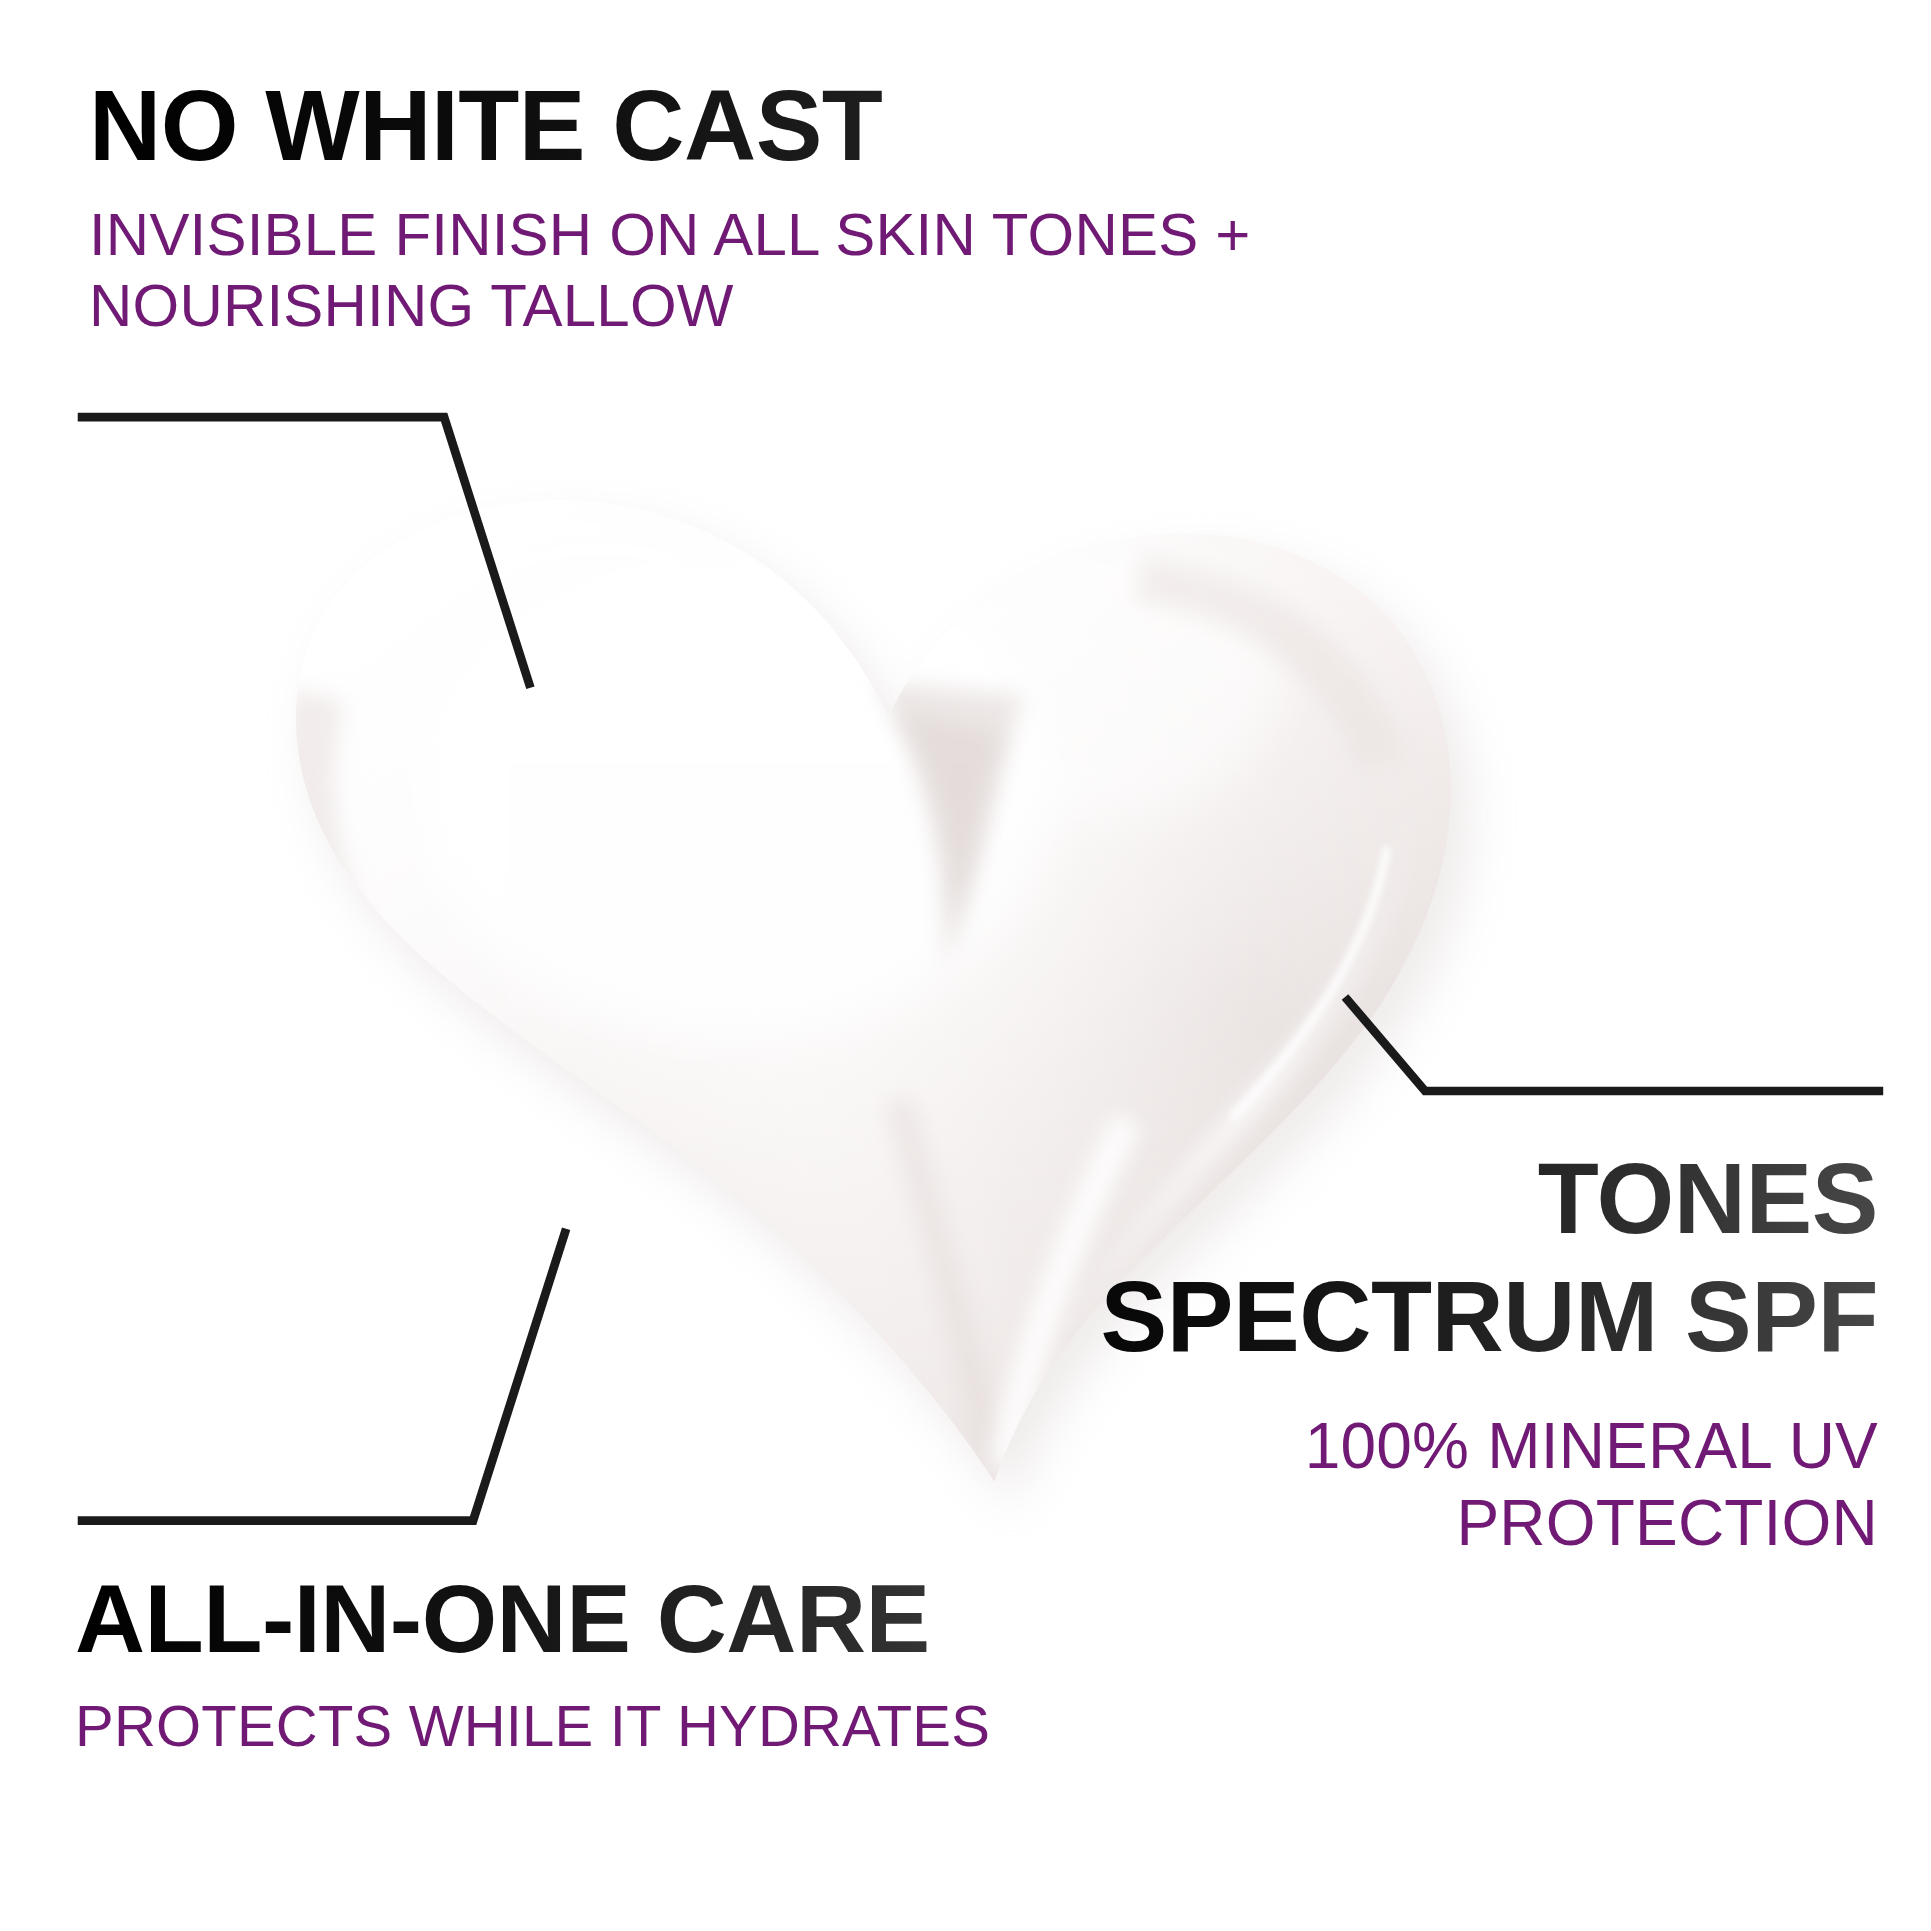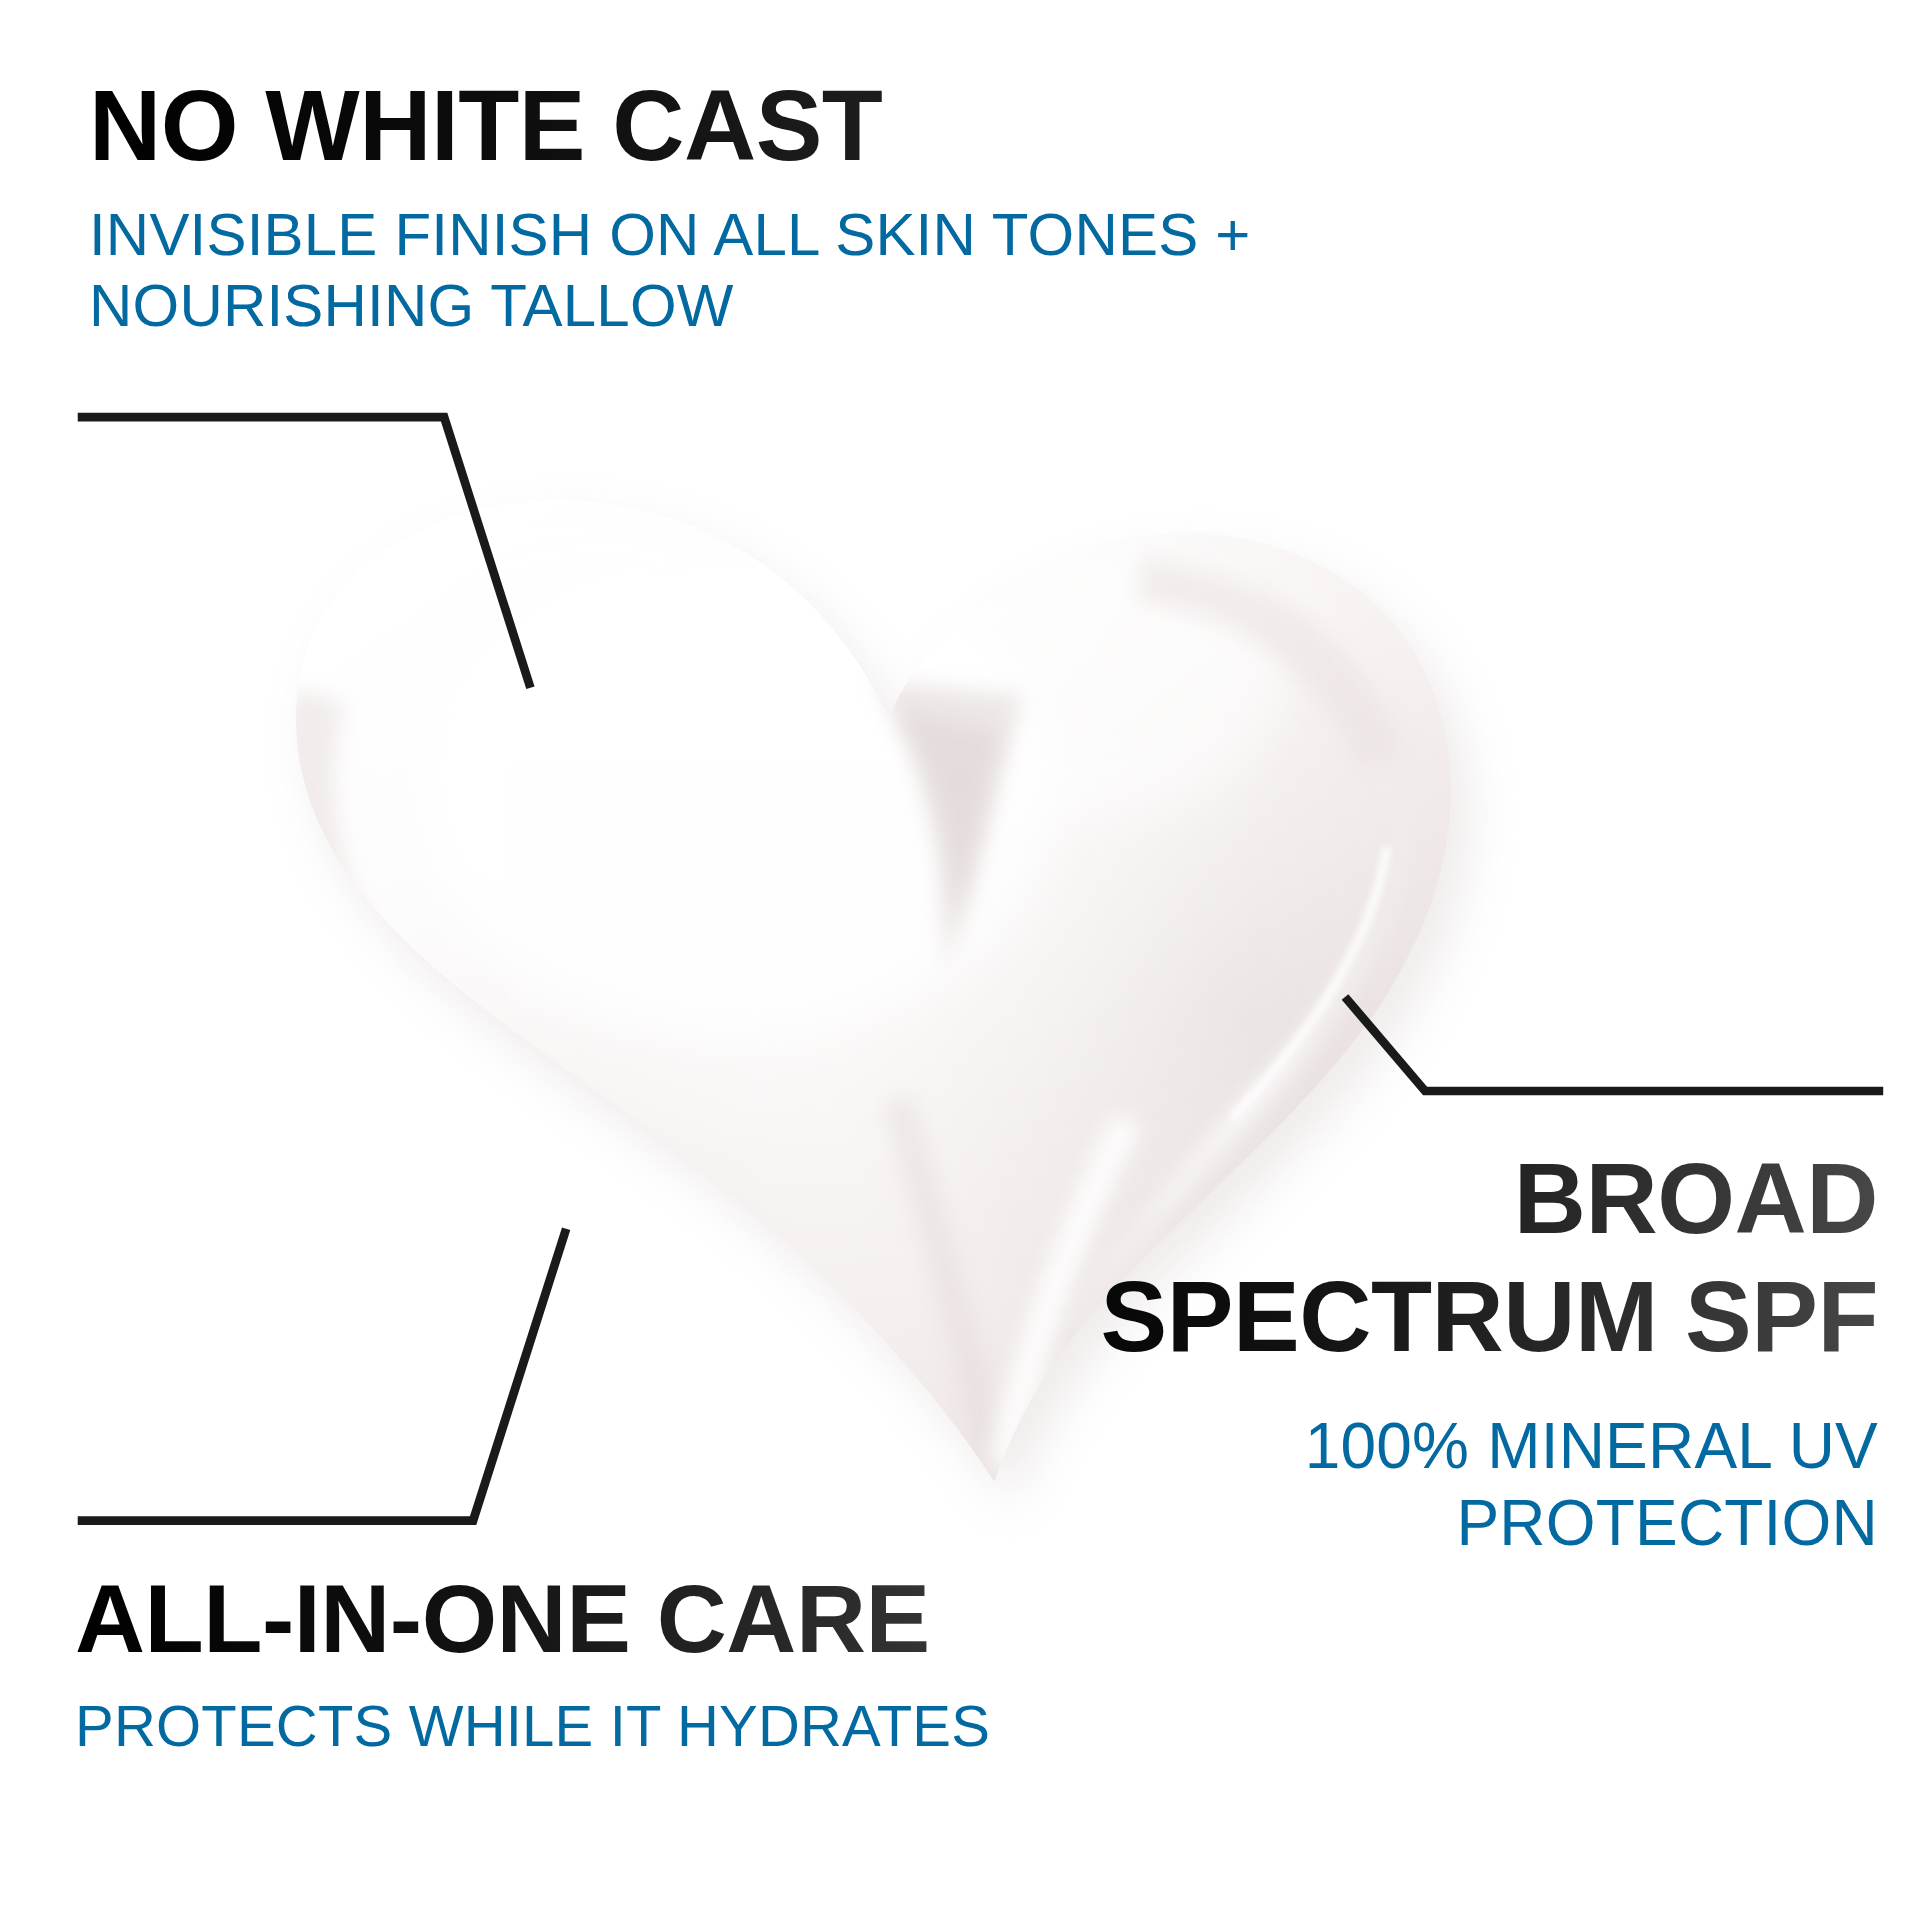--- a/index.html
+++ b/index.html
@@ -46,21 +46,21 @@
     margin: 0;
     background: linear-gradient(90deg, #000000 0%, #111111 35%, #2b2b2b 70%, #474747 100%);
     -webkit-background-clip: text;
     background-clip: text;
     color: transparent;
     white-space: nowrap;
   }
 
   .subline {
     font-weight: 300;
-    color: #0369a1;
+    color: #701a75;
     margin: 0;
     line-height: 1.18;
     letter-spacing: 0.2px;
   }
 
   
   #callout-no-white-cast {
     left: 89px;
     top: 75px;
     width: 1506px;
@@ -223,18 +223,18 @@
     <h2 class="headline">NO WHITE CAST</h2>
     <p class="subline">INVISIBLE FINISH ON ALL SKIN TONES + NOURISHING TALLOW</p>
   </div>
 
   <div class="callout" id="callout-all-in-one">
     <h2 class="headline">ALL-IN-ONE CARE</h2>
     <p class="subline">PROTECTS WHILE IT HYDRATES</p>
   </div>
 
   <div class="callout" id="callout-broad-spectrum">
-    <h2 class="headline">BROAD SPECTRUM SPF</h2>
+    <h2 class="headline">TONES SPECTRUM SPF</h2>
     <p class="subline">100% MINERAL UV PROTECTION</p>
   </div>
 
 </div>
 
 
 </body></html>

